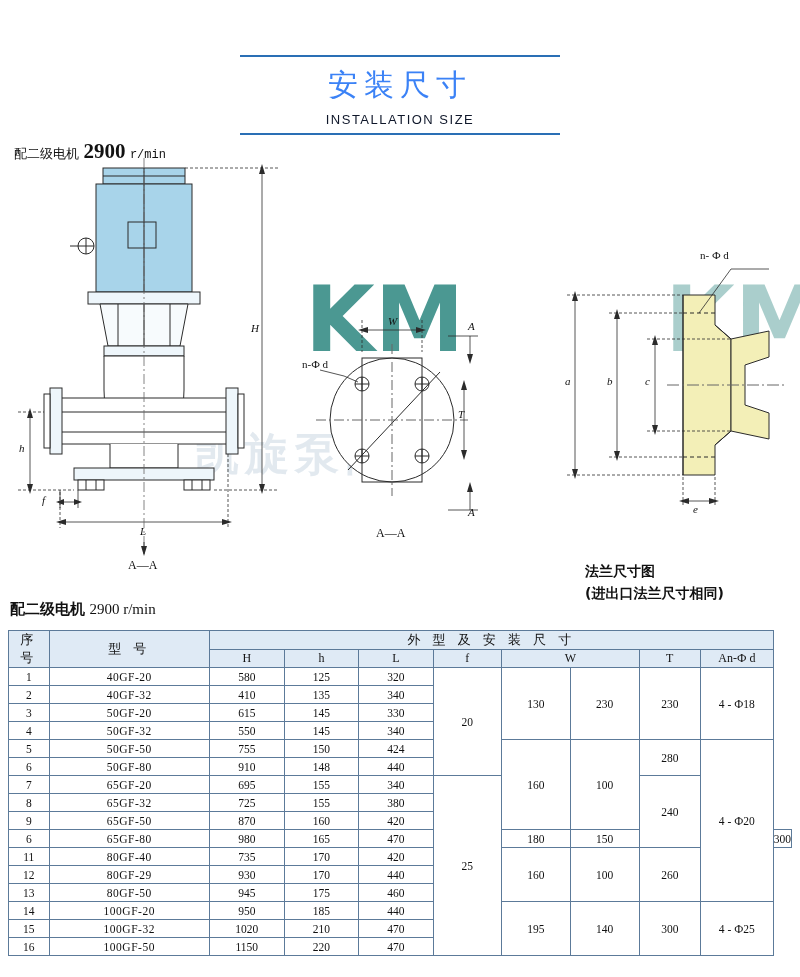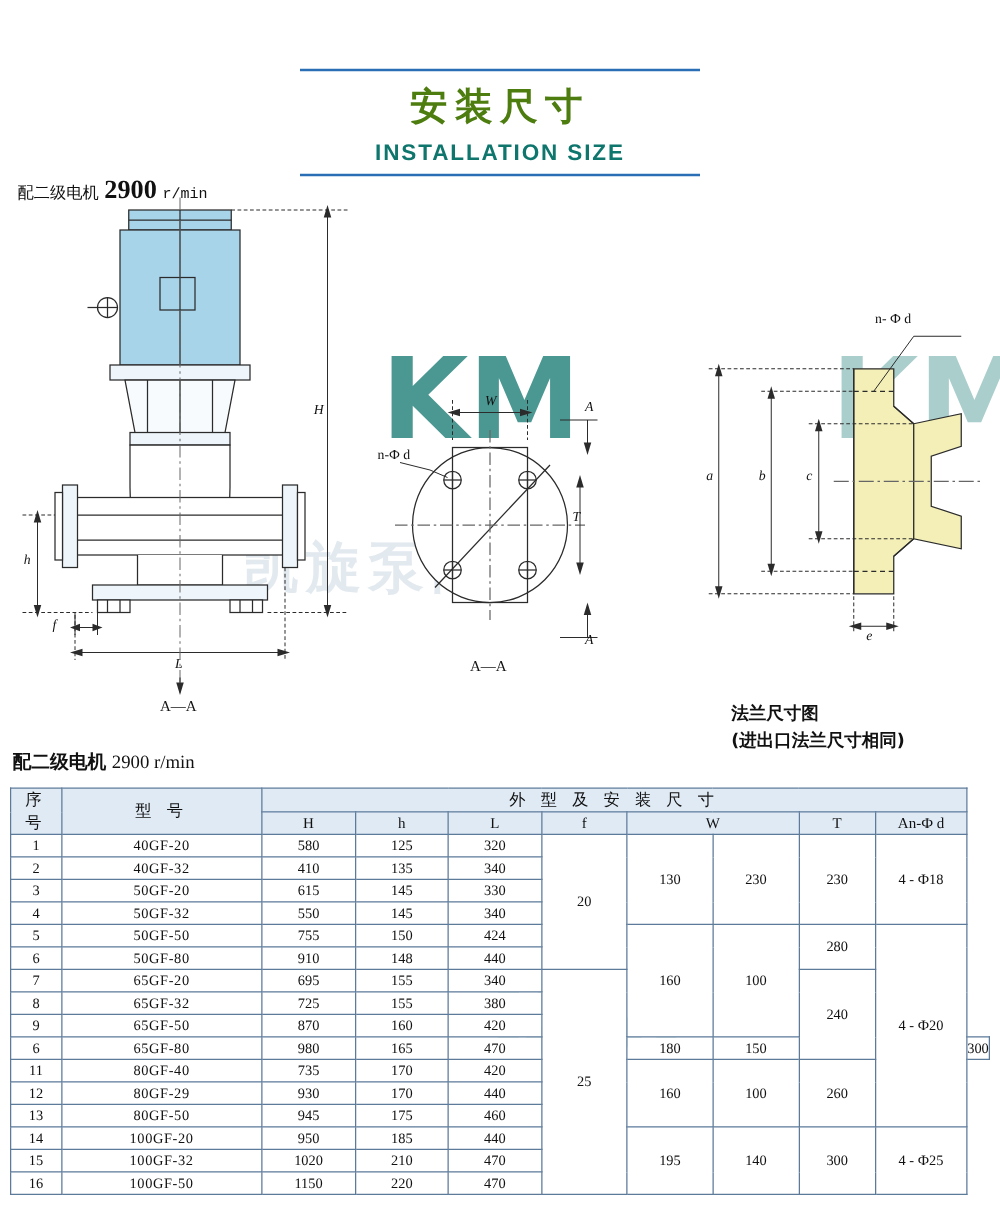--- a/index.html
+++ b/index.html
@@ -17,28 +17,27 @@
   .title-wrap {
     position: absolute;
     left: 240px; top: 55px; width: 320px;
     text-align: center;
   }
   .title-rule {
     height: 2px; background: #2a6fb5; width: 100%;
   }
   .title-cn {
     font-family: "DejaVu Sans", sans-serif;
-    font-size: 30px; font-weight: bold; color: #4d7c0f;
+    font-size: 30px; font-weight: normal; color: #3b82f6;
     letter-spacing: 6px;
     padding: 8px 0 6px 0;
   }
   .title-en {
-    font-size: 18px; color: #0f766e; letter-spacing: 1.5px;
+    font-size: 13px; color: #0f172a; letter-spacing: 1.5px;
     padding-bottom: 6px;
-    font-weight: bold;
   }
 
   
   .wm {
     position: absolute;
     left: 0; top: 0; width: 800px; height: 977px;
     pointer-events: none;
     overflow: hidden;
   }
   .wm-k {

